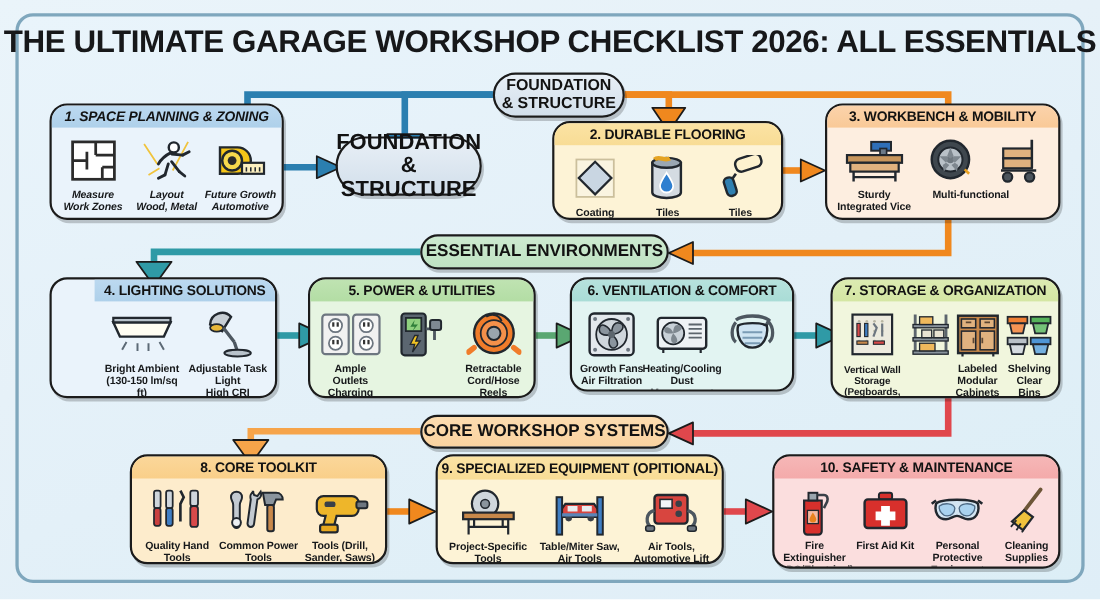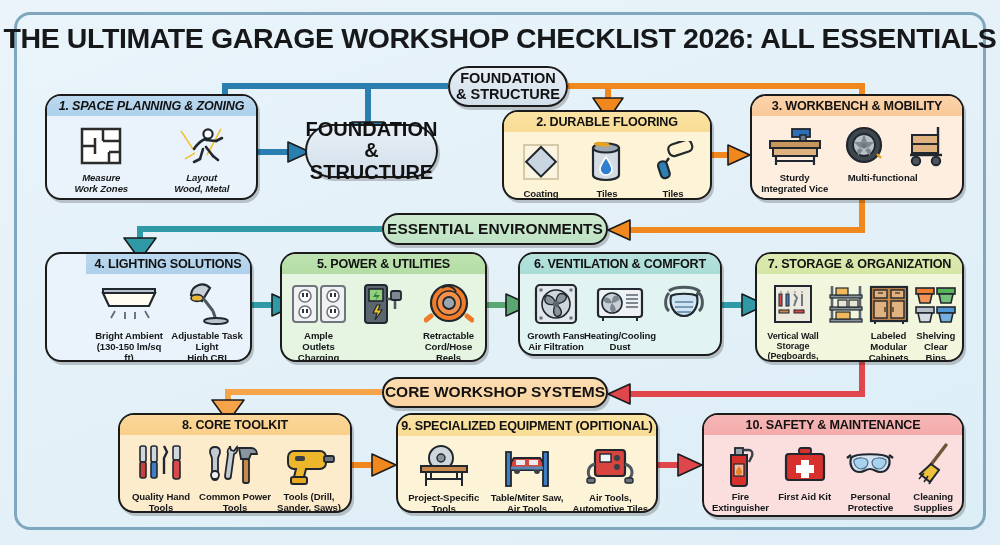--- a/index.html
+++ b/index.html
@@ -165,20 +165,33 @@
         <div class="ico">
           <svg width="50" height="42" viewBox="0 0 50 42">
               <path d="M4 6L16 24M44 4L30 30M8 34l10-6" stroke="#f0c33c" stroke-width="1.6" fill="none"></path>
               <circle cx="31" cy="9" r="4.6" fill="#fff" stroke="#21272e" stroke-width="2.2"></circle>
               <path d="M28 14c-4 2-8 5-11 10M29 15l10 1M26 24l-3 10M29 22l7 9" stroke="#21272e" stroke-width="2.6" fill="none" stroke-linecap="round"></path>
               <path d="M39 16l6-3M23 34l-6 3M36 31l5 4" stroke="#21272e" stroke-width="2.6" fill="none" stroke-linecap="round"></path>
             </svg>
         </div>
         <div class="cap">Layout
 Wood, Metal</div>
+      </div>
+      <div class="item">
+        <div class="ico">
+          <svg width="50" height="40" viewBox="0 0 50 40">
+              <path d="M6 8h16a12 12 0 010 24H6z" fill="#f5c518" stroke="#21272e" stroke-width="2.2"></path>
+              <circle cx="17" cy="20" r="9" fill="#f7d94c" stroke="#21272e" stroke-width="2.2"></circle>
+              <circle cx="17" cy="20" r="4" fill="#2b2b2b"></circle>
+              <rect x="26" y="22" width="20" height="10" fill="#fdf0c0" stroke="#21272e" stroke-width="2"></rect>
+              <path d="M30 26v4M34 26v4M38 26v4M42 26v4" stroke="#21272e" stroke-width="1.4"></path>
+            </svg>
+        </div>
+        <div class="cap">Future Growth
+Automotive</div>
       </div>
     </div>
   </div>
 
   <div class="card cream" style="left:490px;top:110px;width:210px;height:90px;margin-left:12px;">
     <div class="hdr">2. DURABLE FLOORING</div>
     <div class="body">
       <div class="item">
         <div class="ico">
           <svg width="42" height="42" viewBox="0 0 42 42">
@@ -564,21 +577,21 @@
               <rect x="12" y="6" width="30" height="26" rx="3" fill="#d8453f" stroke="#21272e" stroke-width="2.2"></rect>
               <rect x="17" y="10" width="11" height="8" fill="#f2f5f7" stroke="#21272e" stroke-width="1.4"></rect>
               <circle cx="34" cy="14" r="3" fill="#3a4048"></circle>
               <circle cx="34" cy="23" r="3" fill="#3a4048"></circle>
               <path d="M12 20c-8 2-9 12-2 16M42 20c9 3 9 12 2 16" fill="none" stroke="#4d5760" stroke-width="3"></path>
               <rect x="4" y="34" width="8" height="5" rx="2" fill="#6d7680" stroke="#21272e" stroke-width="1.4"></rect>
               <rect x="42" y="34" width="8" height="5" rx="2" fill="#6d7680" stroke="#21272e" stroke-width="1.4"></rect>
             </svg>
         </div>
         <div class="cap">Air Tools,
-Automotive Tiles</div>
+Automotive Lift</div>
       </div>
     </div>
   </div>
 
   <div class="card pink" style="left:702px;top:413px;width:262px;height:104px;">
     <div class="hdr">10. SAFETY &amp; MAINTENANCE</div>
     <div class="body" style="padding:5px 3px 3px;">
       <div class="item" style="flex:1.1">
         <div class="ico">
           <svg width="38" height="46" viewBox="0 0 38 46">

